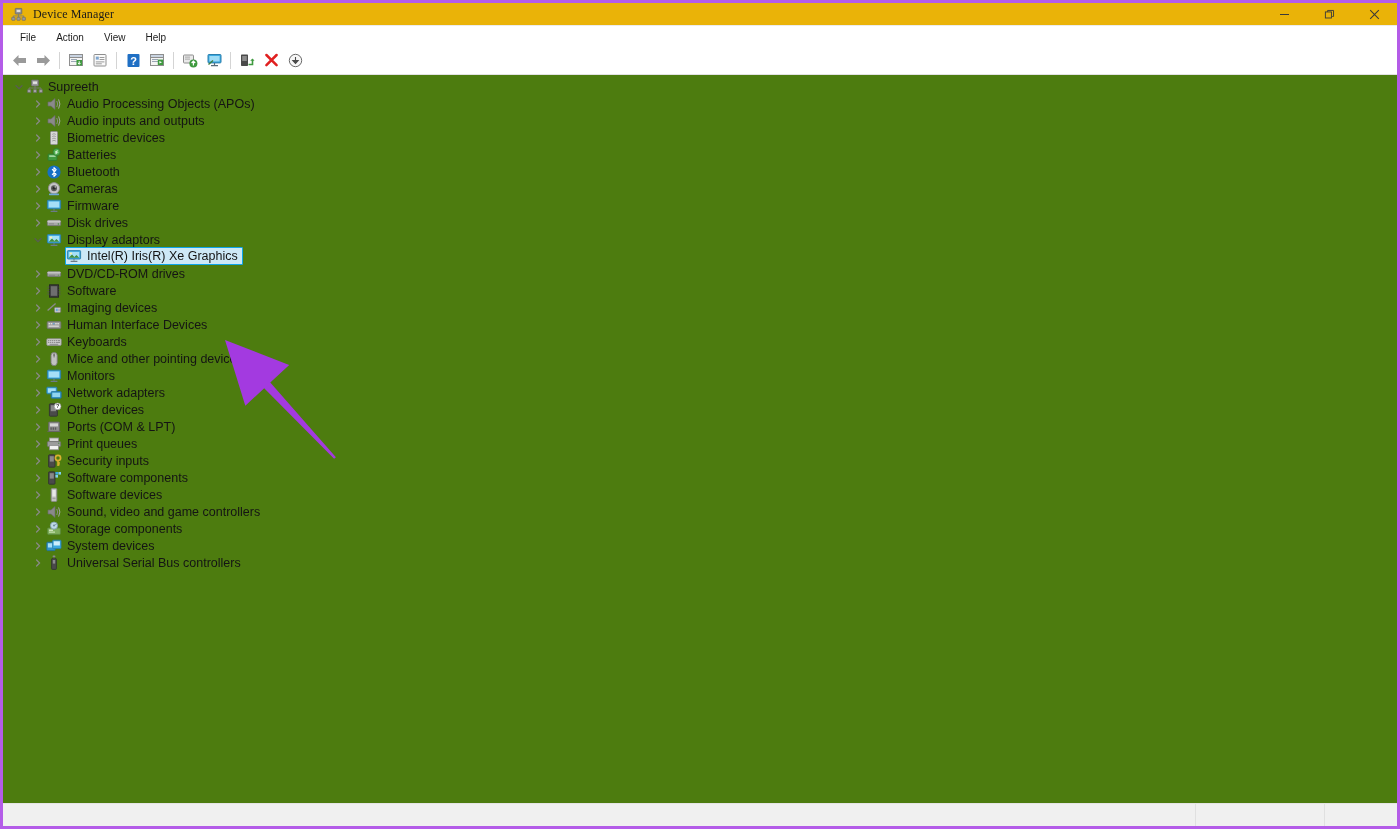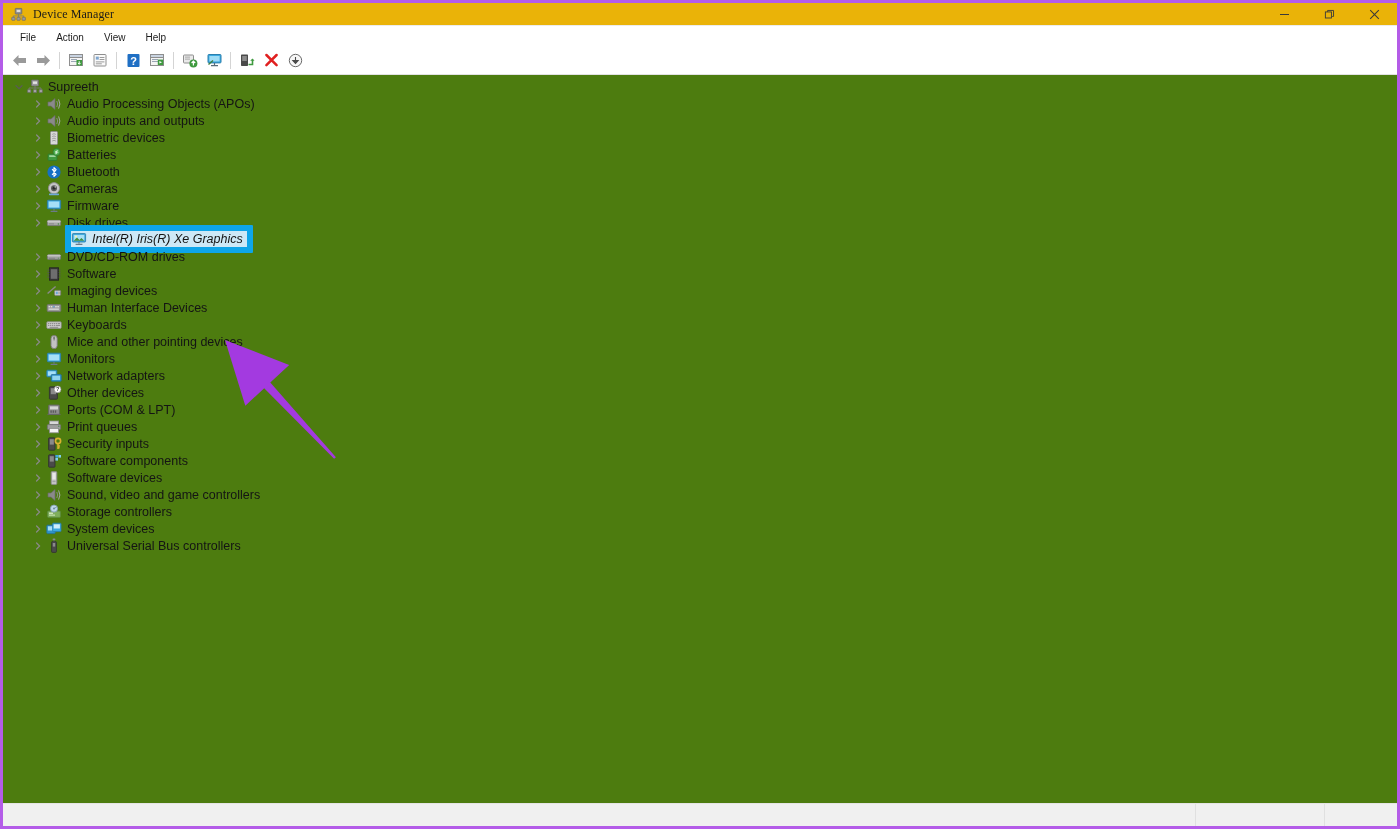--- a/index.html
+++ b/index.html
@@ -149,23 +149,22 @@
     line-height: 16px;
   }
   .node-inner {
     display: flex;
     align-items: center;
     padding-right: 4px;
     border-radius: 1px;
   }
   .node-inner.selected {
     background: #cde8f6;
-    border: 6px solid #0ea5e9;
+    border: 1px solid #0ea5e9;
     margin-top: -1px;
-    font-style: italic;
   }
 
   
   #statusbar {
     height: 22px;
     min-height: 22px;
     background: #f0f0f0;
     border-top: 1px solid #e4e4e4;
     display: flex;
     align-items: center;
@@ -496,20 +495,40 @@
         <div class="node-inner">
           <span class="ico">
             <svg width="16" height="16" viewBox="0 0 16 16">
               <rect x="1.4" y="5.4" width="13.2" height="5.2" rx="1.2" fill="#a8a8a8" stroke="#7a7a7a" stroke-width="0.9"></rect>
               <rect x="1.4" y="5.4" width="13.2" height="2" rx="1" fill="#c9c9c9"></rect>
               <circle cx="12.4" cy="9" r="0.8" fill="#4d8a4d"></circle>
               <rect x="3" y="8.4" width="5" height="1" fill="#8a8a8a"></rect>
             </svg>
           </span>
           <span class="label">Disk drives</span>
+        </div>
+      </div>
+      <div class="row">
+        <div style="width: 27px; min-width: 27px;"></div>
+        <div class="twisty">
+          <svg width="10" height="10" viewBox="0 0 10 10">
+            <path d="M2 3.6 L5 6.6 L8 3.6" stroke="#5a5a5a" stroke-width="1.2" fill="none" stroke-linecap="round"></path>
+          </svg>
+        </div>
+        <div class="node-inner">
+          <span class="ico">
+            <svg width="16" height="16" viewBox="0 0 16 16">
+              <rect x="1.4" y="2.6" width="13.2" height="8.4" rx="0.8" fill="#3ba9e0" stroke="#2b7fad" stroke-width="0.9"></rect>
+              <rect x="2.7" y="3.9" width="10.6" height="5.8" fill="#a6dff6"></rect>
+              <path d="M2.7 9.7 L6 6.6 L8.4 9 L10.4 7 L13.3 9.7 Z" fill="#3f8f3f"></path>
+              <circle cx="5" cy="5.6" r="1" fill="#fff3a6"></circle>
+              <path d="M8 11 L8 12.6 M4.6 13.4 L11.4 13.4" stroke="#6b7b88" stroke-width="1.1"></path>
+            </svg>
+          </span>
+          <span class="label">Display adaptors</span>
         </div>
       </div>
       <div class="row">
         <div style="width: 46px; min-width: 46px;"></div>
         <div class="twisty empty"></div>
         <div class="node-inner selected">
           <span class="ico">
             <svg width="16" height="16" viewBox="0 0 16 16">
               <rect x="1.4" y="2.6" width="13.2" height="8.4" rx="0.8" fill="#3ba9e0" stroke="#2b7fad" stroke-width="0.9"></rect>
               <rect x="2.7" y="3.9" width="10.6" height="5.8" fill="#a6dff6"></rect>
@@ -827,21 +846,21 @@
           <span class="ico">
             <svg width="16" height="16" viewBox="0 0 16 16">
               <rect x="1.6" y="7" width="12.8" height="6.4" rx="0.9" fill="#7fae5c" stroke="#5c8a3d" stroke-width="0.85"></rect>
               <rect x="3" y="8.6" width="4" height="1.2" fill="#e4f3d4"></rect>
               <rect x="3" y="10.6" width="6" height="1" fill="#d4ecc0"></rect>
               <circle cx="8" cy="4.6" r="3.6" fill="#bfd9e8" stroke="#7f9cb0" stroke-width="0.85"></circle>
               <circle cx="8" cy="4.6" r="1" fill="#6f8a9c"></circle>
               <path d="M8 4.6 L10.6 3" stroke="#6f8a9c" stroke-width="0.8"></path>
             </svg>
           </span>
-          <span class="label">Storage controllers</span>
+          <span class="label">Storage components</span>
         </div>
       </div>
       <div class="row">
         <div style="width: 27px; min-width: 27px;"></div>
         <div class="twisty">
           <svg width="10" height="10" viewBox="0 0 10 10">
             <path d="M3.6 2 L6.6 5 L3.6 8" stroke="#8a8a8a" stroke-width="1.2" fill="none" stroke-linecap="round"></path>
           </svg>
         </div>
         <div class="node-inner">

